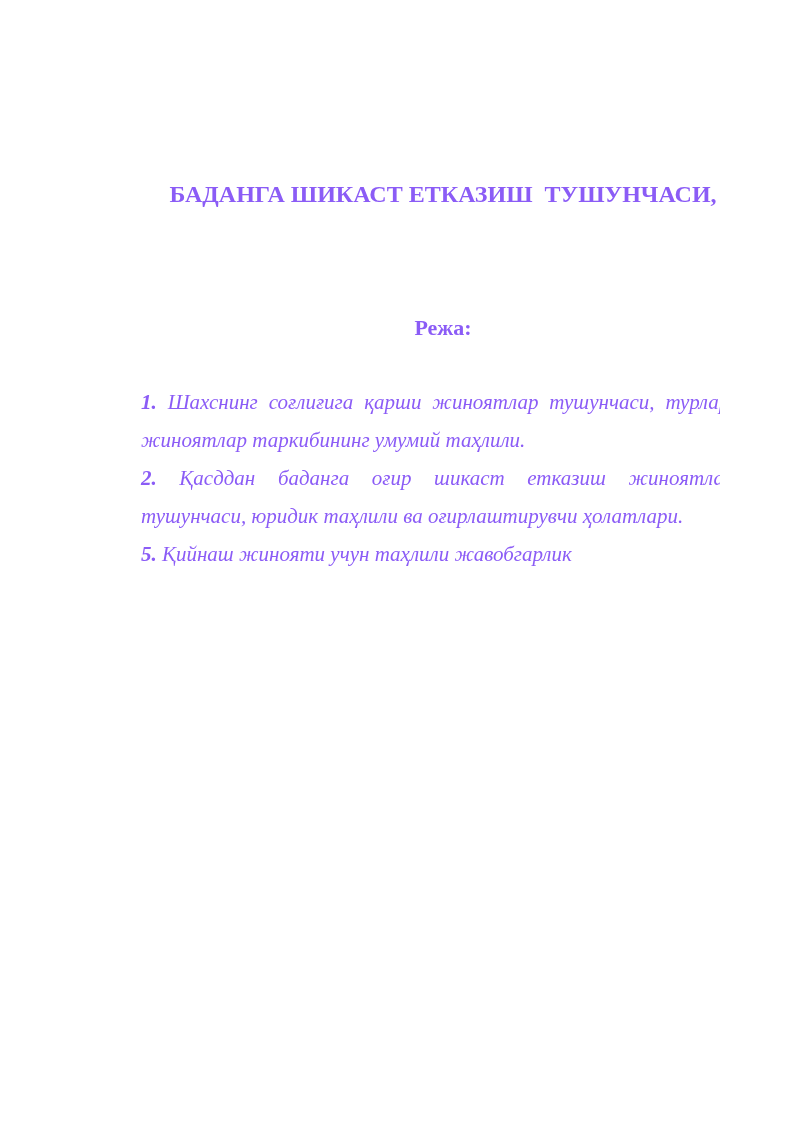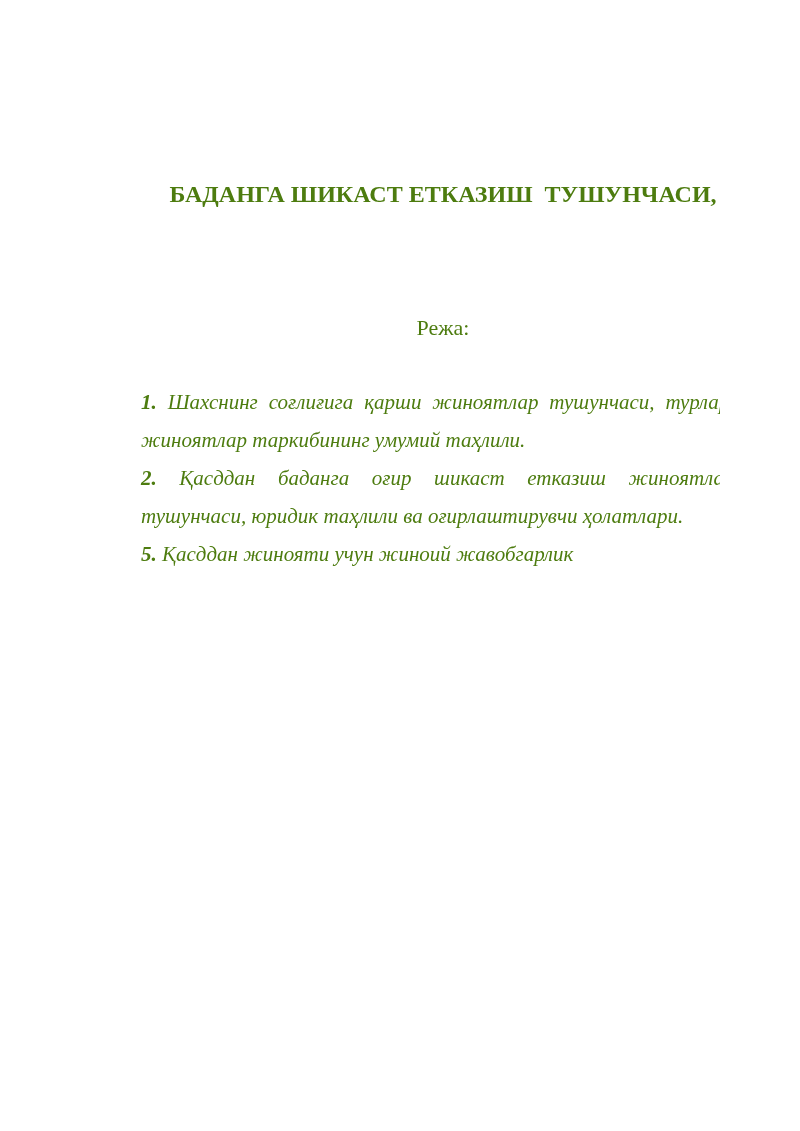--- a/index.html
+++ b/index.html
@@ -8,21 +8,21 @@
     padding: 0;
     background: #ffffff;
   }
   .sheet {
     position: relative;
     width: 720px;
     height: 1131px;
     background: #ffffff;
     overflow: hidden;
     font-family: "Liberation Serif", "DejaVu Serif", serif;
-    color: #4d7c0f;
+    color: #8b5cf6;
   }
   .content {
     position: absolute;
     left: 141px;
     top: 82px;
     width: 604px;
   }
   .doc-title {
     font-weight: bold;
     font-size: 24px;
@@ -32,21 +32,21 @@
   }
   .doc-title .title-line {
     display: block;
     white-space: pre-wrap;
   }
   .subtitle {
     font-size: 22px;
     line-height: 30px;
     text-align: center;
     margin-top: 6px;
-    font-weight: normal;
+    font-weight: bold;
   }
   .plan {
     margin-top: 40px;
     font-size: 21px;
     line-height: 38px;
     font-style: italic;
     font-family: Liberation Serif, serif;
   }
   .plan p.plan-item {
     margin: 0;
@@ -71,18 +71,18 @@
     <div class="subtitle">Режа:</div>
 
     <div class="plan">
 
         <p class="plan-item"><b class="num">1.</b> <span>Шахснинг соғлиғига қарши жиноятлар тушунчаси, турлари, жиноятлар таркибининг умумий таҳлили.</span></p>
 
         <p class="plan-item"><b class="num">2.</b> <span>Қасддан баданга оғир шикаст етказиш жиноятлари тушунчаси, юридик таҳлили ва оғирлаштирувчи ҳолатлари.</span></p>
 
 
 
-        <p class="plan-item"><b class="num">5.</b> <span>Қасддан жинояти учун жиноий жавобгарлик</span></p>
+        <p class="plan-item"><b class="num">5.</b> <span>Қийнаш жинояти учун таҳлили жавобгарлик</span></p>
 
       </div>
 
   </div>
 </div>
 
 </body></html>

